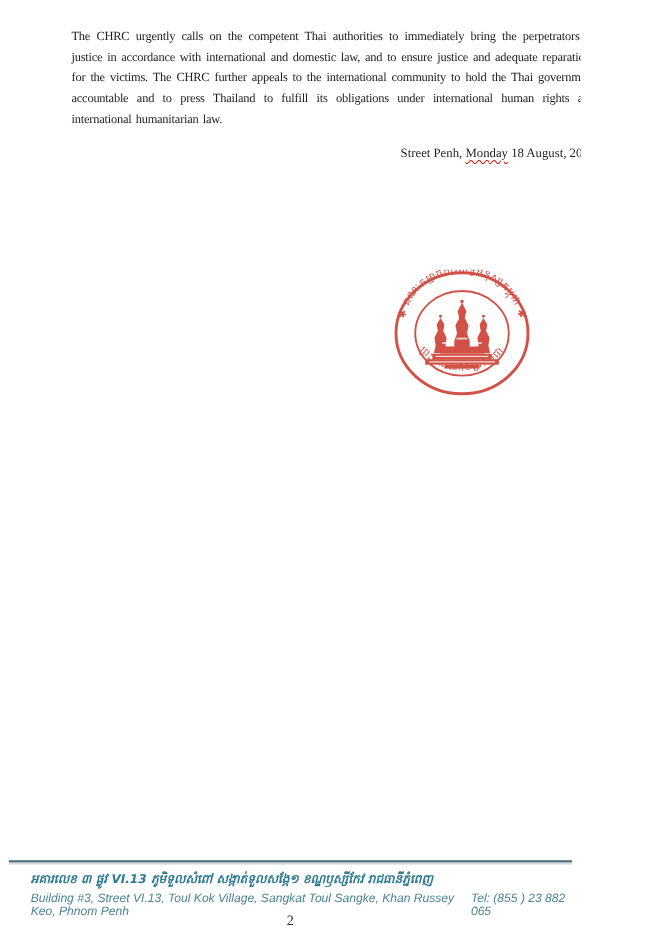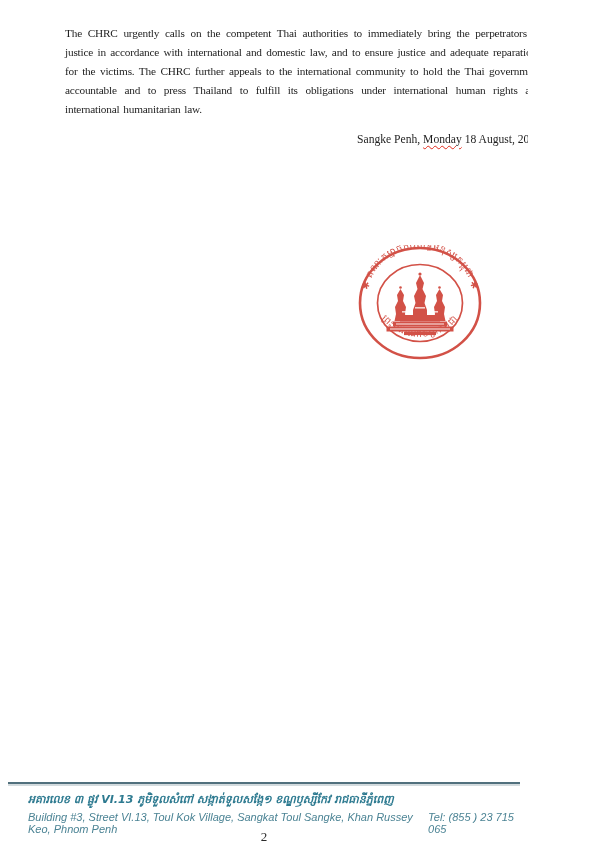--- a/index.html
+++ b/index.html
@@ -109,21 +109,21 @@
   }
 </style>
 </head>
 <body>
 
 <div class="page">
 
   <div class="letter-body">
     <p>The CHRC urgently calls on the competent Thai authorities to immediately bring the perpetrators to justice in accordance with international and domestic law, and to ensure justice and adequate reparations for the victims. The CHRC further appeals to the international community to hold the Thai government accountable and to press Thailand to fulfill its obligations under international human rights and international humanitarian law.</p>
 
-    <div class="dateline"><span>Sangke Penh, </span><span class="squiggle">Monday</span><span> 18 August, 2025</span></div>
+    <div class="dateline"><span>Street Penh, </span><span class="squiggle">Monday</span><span> 18 August, 2025</span></div>
   </div>
 
   <svg class="stamp" viewBox="0 0 128 118" xmlns="http://www.w3.org/2000/svg">
     <defs>
       <path id="arcTop" d="M 14 64 A 52 48 0 1 1 114 64" fill="none"></path>
       <path id="arcBot" d="M 21 66 A 47 43 0 0 0 107 66" fill="none"></path>
     </defs>
 
     <ellipse cx="64" cy="58" rx="60" ry="55" fill="none" stroke="#cf4338" stroke-width="2.6"></ellipse>
     <ellipse cx="64" cy="58" rx="42.5" ry="38.5" fill="none" stroke="#cf4338" stroke-width="1.7"></ellipse>
@@ -158,17 +158,17 @@
         <rect x="40" y="78.4" width="48" height="1.2"></rect>
         <rect x="34" y="83.4" width="60" height="1.2"></rect>
       </g>
     </g>
   </svg>
 
   <div class="footer-rule"></div>
   <div class="footer-khmer">អគារលេខ ៣ ផ្លូវ VI.13 ភូមិទួលសំពៅ សង្កាត់ទួលសង្កែ១ ខណ្ឌឫស្សីកែវ រាជធានីភ្នំពេញ</div>
   <div class="footer-english-row">
     <span>Building #3, Street VI.13, Toul Kok Village, Sangkat Toul Sangke, Khan Russey Keo, Phnom Penh</span>
-    <span>Tel: (855 ) 23 715 065</span>
+    <span>Tel: (855 ) 23 882 065</span>
   </div>
   <div class="page-number">2</div>
 
 </div>
 
 </body></html>

